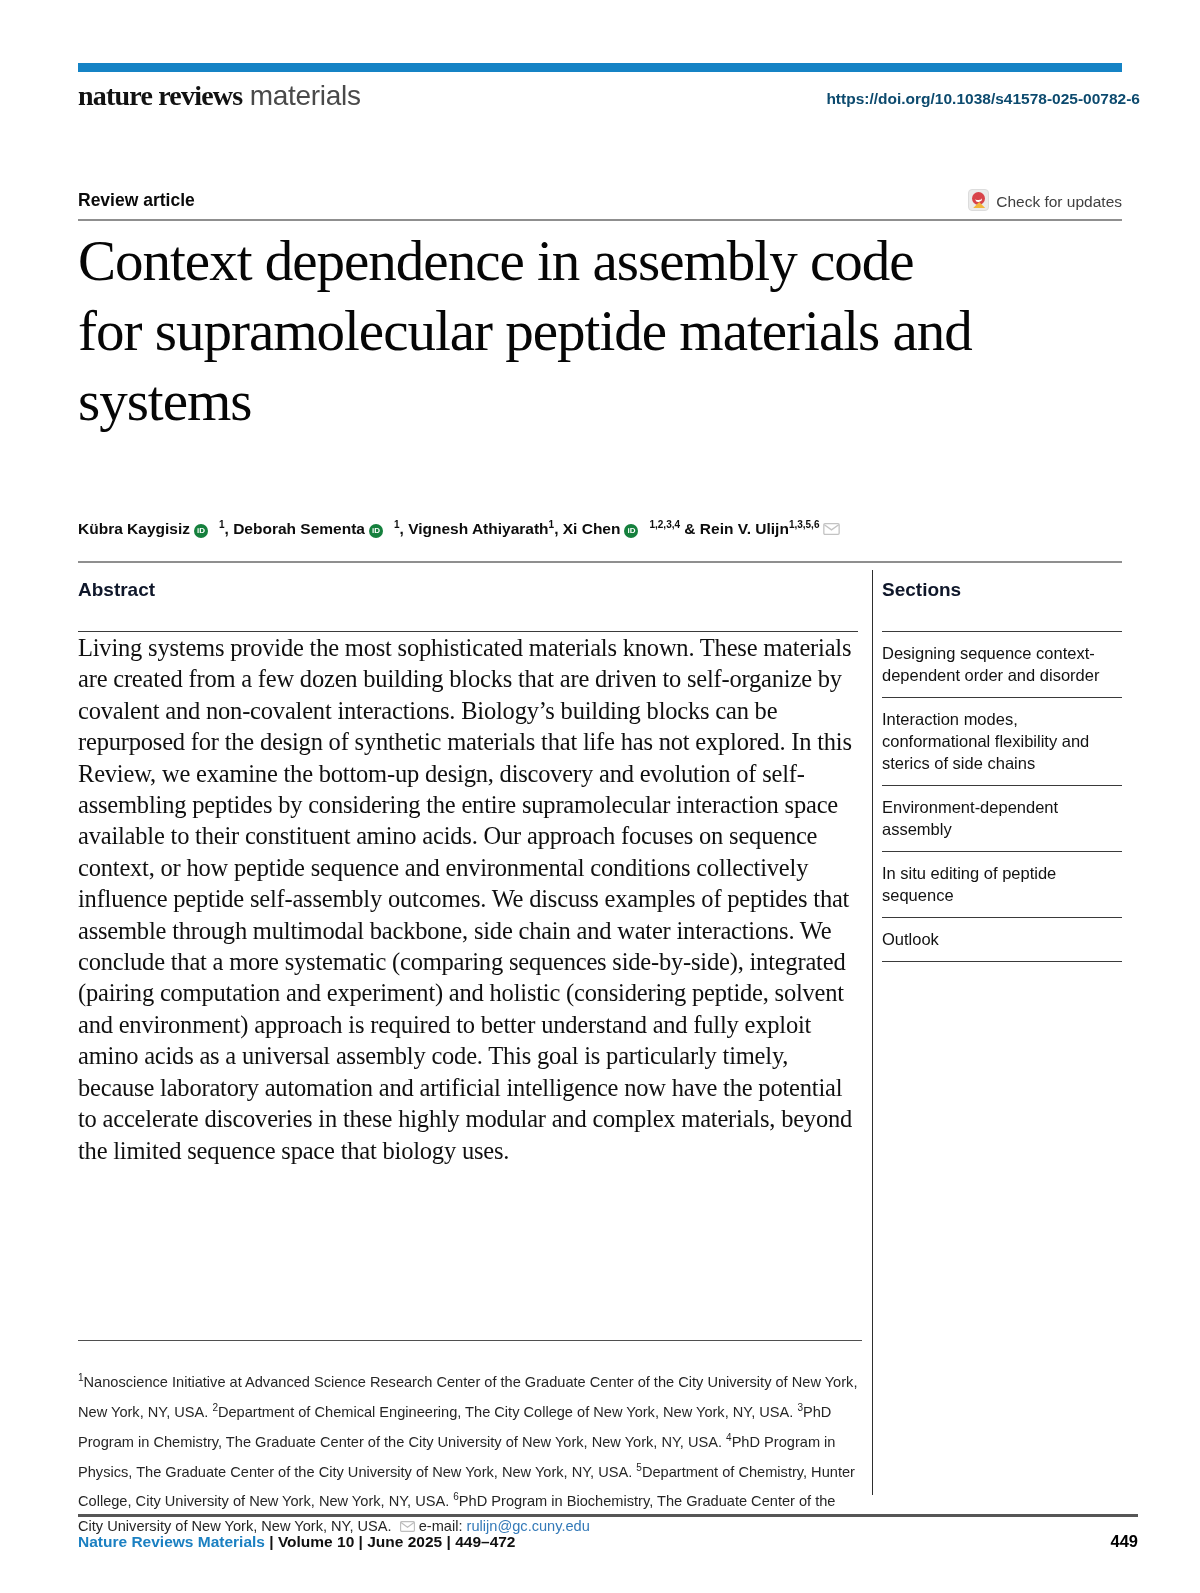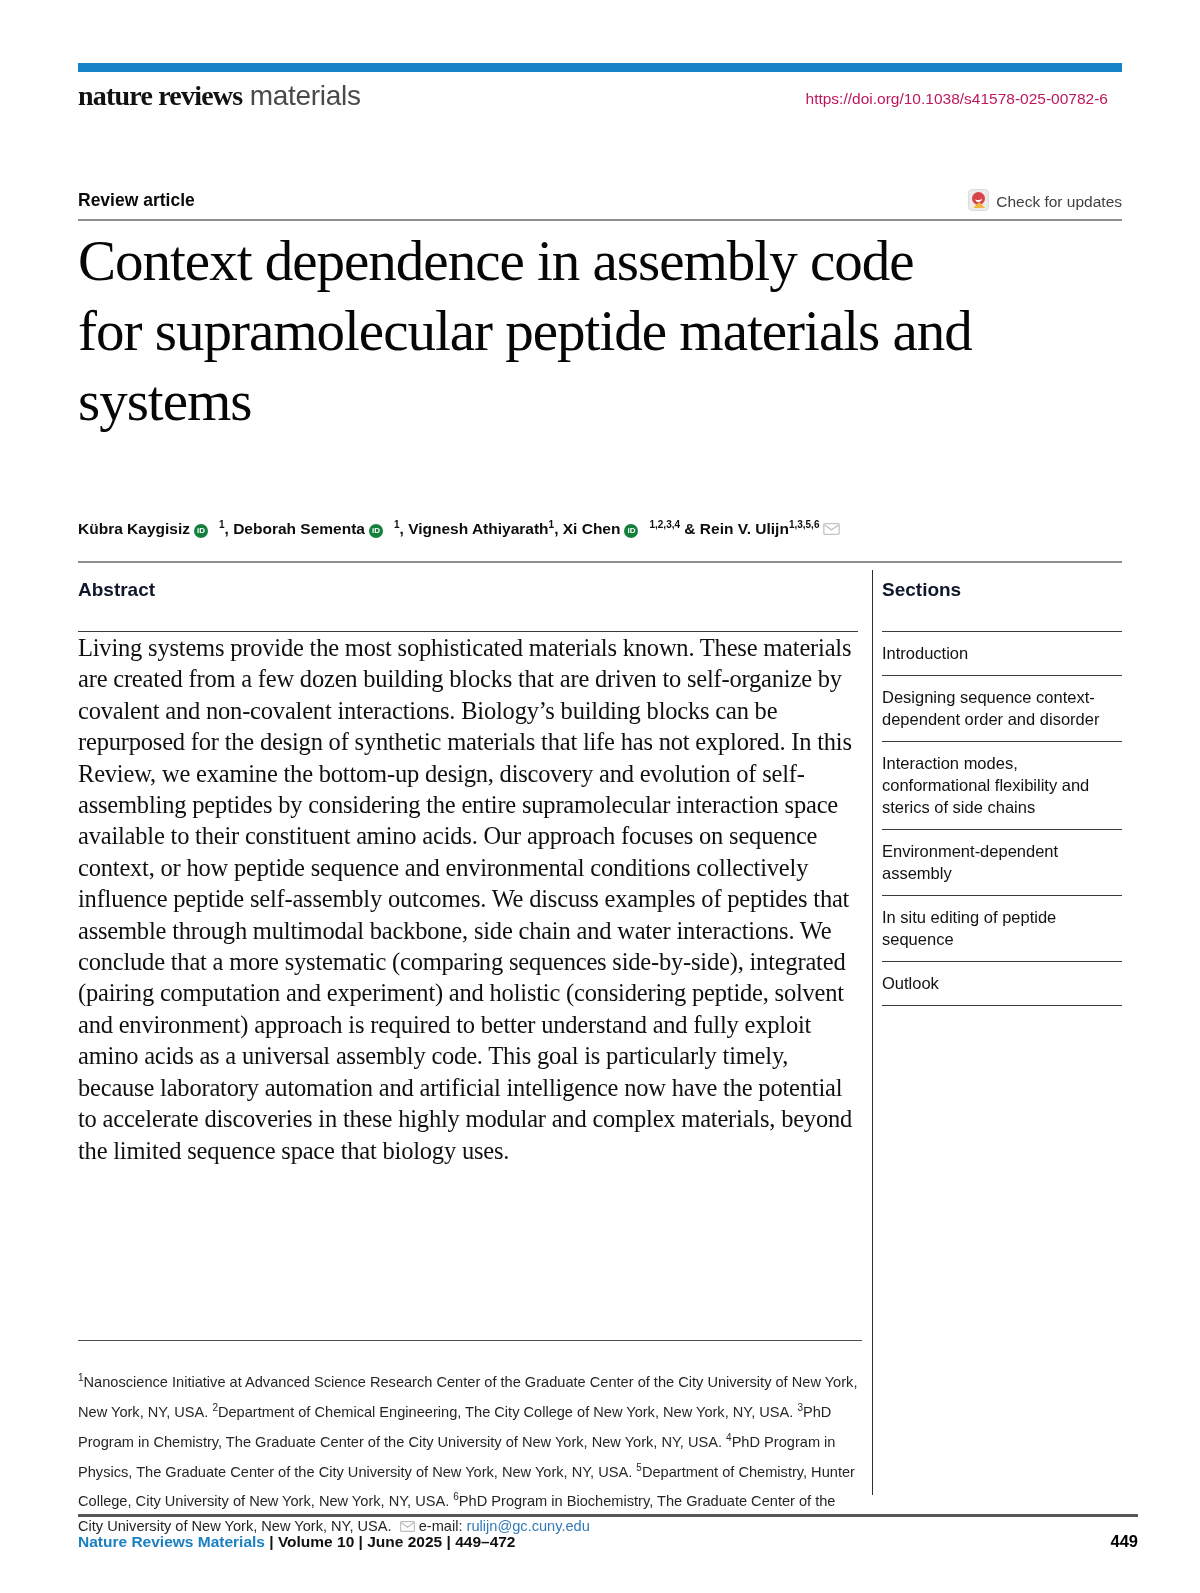--- a/index.html
+++ b/index.html
@@ -5,21 +5,21 @@
   * { margin:0; padding:0; box-sizing:border-box; }
   html,body { background:#ffffff; }
   body { font-family:"Liberation Sans", sans-serif; color:#111; }
   .page { position:relative; width:1200px; height:1593px; background:#fff; overflow:hidden; }
 
   
   .topbar { position:absolute; top:63px; left:78px; right:78px; height:9px; background:#1583c5; }
   .brand { position:absolute; top:80px; left:78px; font-size:28px; letter-spacing:-0.3px; white-space:nowrap; }
   .brand-bold { font-family:"Liberation Serif", serif; font-weight:bold; color:#121212; letter-spacing:-0.8px; }
   .brand-light { color:#4a4a4a; font-weight:400; }
-  .doi { position:absolute; top:90px; right:92px; font-size:15.5px; font-weight:400; color:#be185d; text-decoration:none; }
+  .doi { position:absolute; top:90px; right:60px; font-size:15.5px; font-weight:700; color:#0c4a6e; text-decoration:none; }
 
   
   .type-row { position:absolute; top:189px; left:78px; right:78px; display:flex; justify-content:space-between; align-items:center; }
   .article-type { font-size:17.5px; font-weight:bold; color:#0a0a0a; }
   .check-updates { display:flex; align-items:flex-end; gap:7px; font-size:15.5px; color:#404040; cursor:pointer;margin-left:42px; }
   .rule-major { position:absolute; left:78px; right:78px; border-top:2px solid #8f8f8f; }
   .r1 { top:219px; }
   .r2 { top:561px; }
 
   
@@ -93,21 +93,20 @@
     <div class="abstract-col">
       <div class="col-head">Abstract</div>
       <div class="head-rule"></div>
       <p class="abstract-text">Living systems provide the most sophisticated materials known. These materials are created from a few dozen building blocks that are driven to self-organize by covalent and non-covalent interactions. Biology’s building blocks can be repurposed for the design of synthetic materials that life has not explored. In this Review, we examine the bottom-up design, discovery and evolution of self-assembling peptides by considering the entire supramolecular interaction space available to their constituent amino acids. Our approach focuses on sequence context, or how peptide sequence and environmental conditions collectively influence peptide self-assembly outcomes. We discuss examples of peptides that assemble through multimodal backbone, side chain and water interactions. We conclude that a more systematic (comparing sequences side-by-side), integrated (pairing computation and experiment) and holistic (considering peptide, solvent and environment) approach is required to better understand and fully exploit amino acids as a universal assembly code. This goal is particularly timely, because laboratory automation and artificial intelligence now have the potential to accelerate discoveries in these highly modular and complex materials, beyond the limited sequence space that biology uses.</p>
     </div>
     <div class="col-gap"></div>
     <div class="sidebar">
       <div class="col-head">Sections</div>
       <div class="head-rule"></div>
       <div id="sections-list">
-          <div class="section-item">Introduction</div>
           <div class="section-item">Designing sequence context-dependent order and disorder</div>
           <div class="section-item">Interaction modes, conformational flexibility and sterics of side chains</div>
           <div class="section-item">Environment-dependent assembly</div>
           <div class="section-item">In situ editing of peptide sequence</div>
           <div class="section-item">Outlook</div>
         </div>
     </div>
   </div>
 
   <div class="footnotes" id="footnotes"><sup>1</sup>Nanoscience Initiative at Advanced Science Research Center of the Graduate Center of the City University of New York, New York, NY, USA. <sup>2</sup>Department of Chemical Engineering, The City College of New York, New York, NY, USA. <sup>3</sup>PhD Program in Chemistry, The Graduate Center of the City University of New York, New York, NY, USA. <sup>4</sup>PhD Program in Physics, The Graduate Center of the City University of New York, New York, NY, USA. <sup>5</sup>Department of Chemistry, Hunter College, City University of New York, New York, NY, USA. <sup>6</sup>PhD Program in Biochemistry, The Graduate Center of the City University of New York, New York, NY, USA. <svg width="15" height="11" viewBox="0 0 18 13" class="mail-svg">

